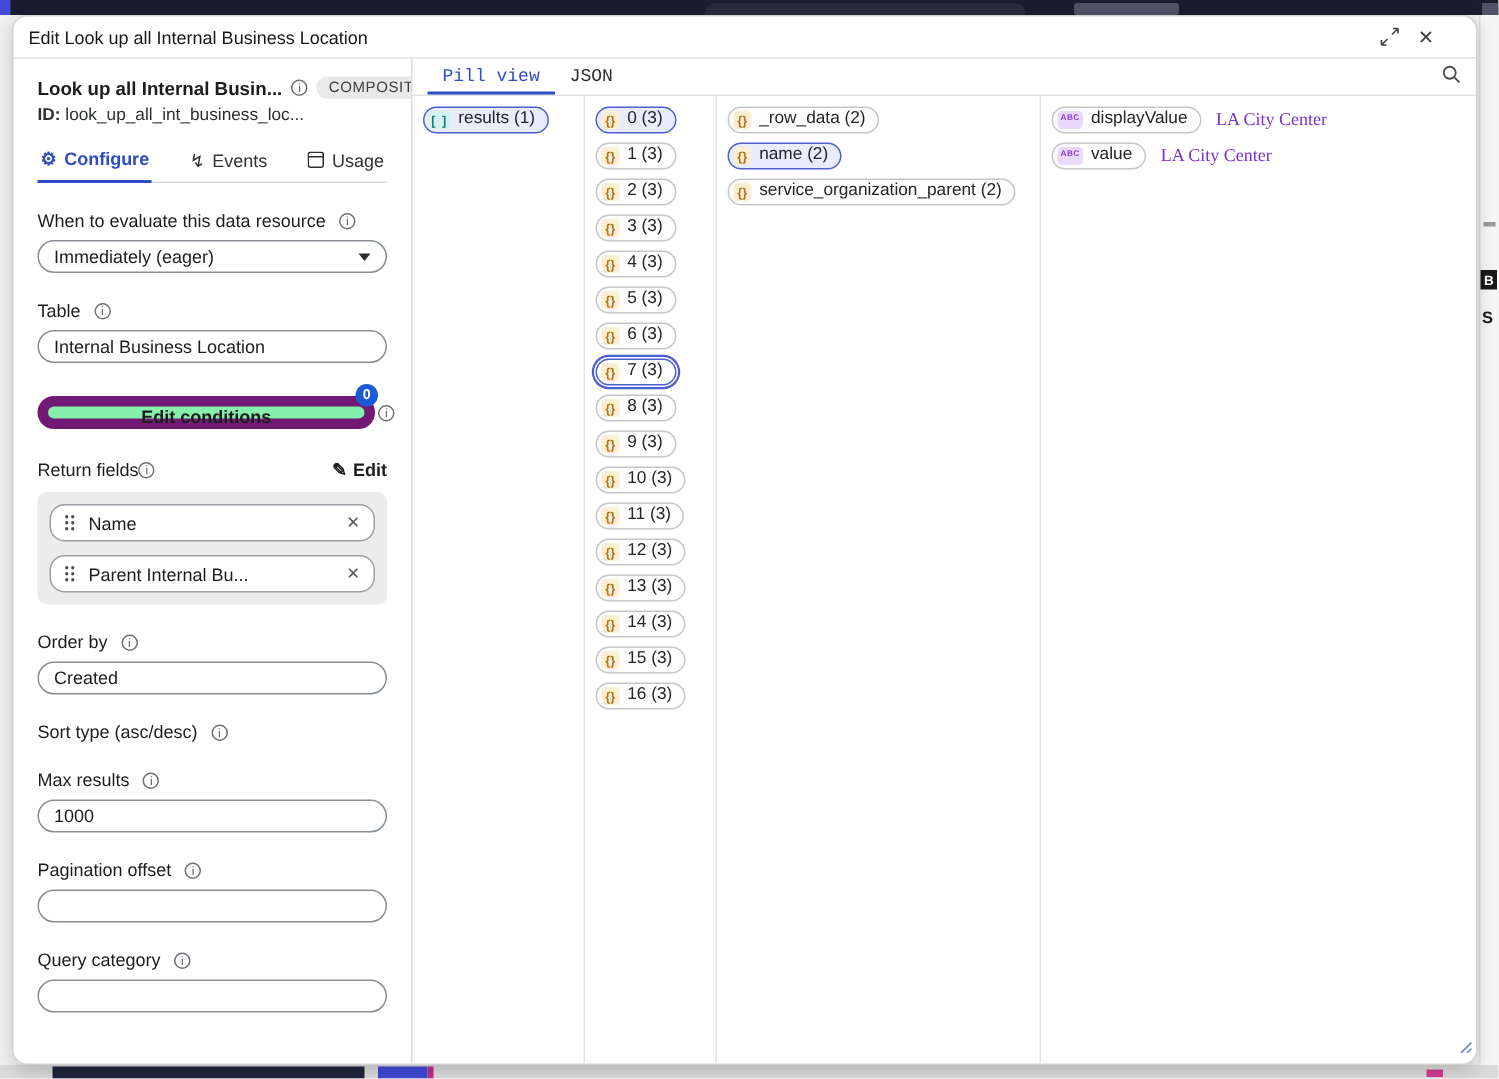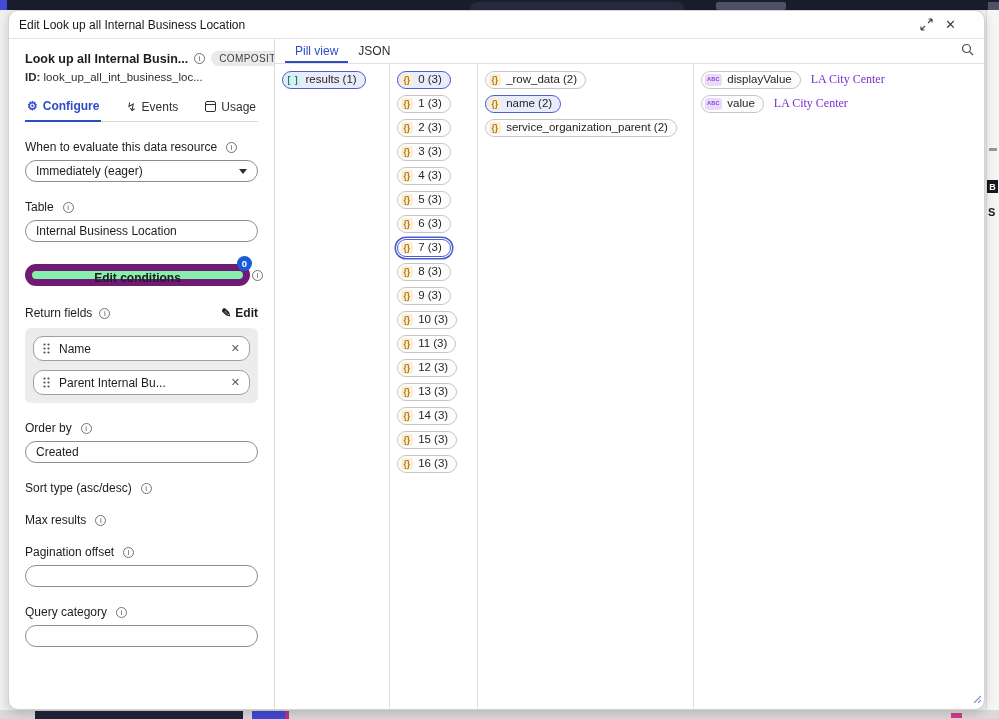--- a/index.html
+++ b/index.html
@@ -53,31 +53,31 @@
   .field-label { margin-top:18px; margin-bottom:6px; display:flex; gap:9px; align-items:center; }
   .tinput { width:100%; height:22px; border:1px solid #878f94; border-radius:11px; padding:0 10px; font-size:12px; color:#1b1d1f; background:#fff; font-family:inherit; }
   .select-wrap { position:relative; }
   .caret { position:absolute; right:11px; top:9px; width:0; height:0; border-left:4.5px solid transparent; border-right:4.5px solid transparent; border-top:5px solid #2c2f32; pointer-events:none; }
 
   .btn-wrap { position:relative; margin-top:22px; margin-right:8px; }
   .edit-cond-btn { width:100%; height:22px; border:7px solid #701a75; border-radius:11px; background:#86efac; font-weight:bold; font-size:12px; color:#1b1d1f; cursor:pointer; font-family:inherit; }
   .cond-badge { position:absolute; top:-8px; right:-2px; width:15px; height:15px; border-radius:50%; background:#1c5bd8; color:#fff; font-size:9.5px; font-weight:bold; display:flex; align-items:center; justify-content:center; }
   .btn-info { position:absolute; right:-13px; top:6px; }
 
-  .rf-header { margin-top:20px; display:flex; align-items:center; gap:7px; }
+  .rf-header { margin-top:20px; display:flex; align-items:center; gap:0; }
   .rf-edit { margin-left:auto; font-weight:bold; color:#1b1d1f; display:flex; gap:4px; align-items:center; cursor:pointer; }
   .rf-box { margin-top:8px; background:#ececec; border-radius:6px; padding:8px; display:flex; flex-direction:column; gap:9px; }
   .rf-item { background:#fff; border:1px solid #9aa0a5; border-radius:10px; height:25px; display:flex; align-items:center; padding:0 9px; gap:9px; }
   .rf-item-label { flex:1; font-size:12px; white-space:nowrap; overflow:hidden; }
   .rf-x { color:#55595d; font-size:11px; cursor:pointer; background:none; border:none; }
   .drag-handle { cursor:grab; display:flex; }
 
   
   .right-panel { flex:1; display:flex; flex-direction:column; min-width:0; }
-  .vtabbar { flex:0 0 25px; border-bottom:1px solid #e0e0e0; display:flex; align-items:stretch; padding-left:10px; position:relative; }
+  .vtabbar { flex:0 0 25px; border-bottom:1px solid #e0e0e0; display:flex; align-items:stretch; padding-left:10px; position:relative;font-family:Liberation Mono, monospace; }
   .vtab { font-size:12px; color:#2a2c2f; padding:5px 10px 0 10px; cursor:pointer; }
   .vtab.active { color:#2e4cc8; border-bottom:2px solid #2e4cc8; }
   .search-btn { position:absolute; right:10px; top:4px; background:none; border:none; cursor:pointer; }
 
   .columns { flex:1; display:flex; min-height:0; }
   .pill-col { padding:7px 6px 7px 7px; display:flex; flex-direction:column; gap:6.5px; align-items:flex-start; border-right:1px solid #e2e2e2; overflow:hidden; }
   .col-0 { width:115px; flex:0 0 115px; }
   .col-1 { width:88px; flex:0 0 88px; }
   .col-2 { width:216px; flex:0 0 216px; }
   .col-3 { flex:1; border-right:none; }
@@ -236,20 +236,21 @@
 
         <div class="field-label">
           <span>Sort type (asc/desc)</span>
           <span class="info">i</span>
         </div>
 
         <div class="field-label">
           <span>Max results</span>
           <span class="info">i</span>
         </div>
+        <input class="tinput" value="1000" style="">
 
         <div class="field-label">
           <span>Pagination offset</span>
           <span class="info">i</span>
         </div>
         <input class="tinput" value="" style="">
 
         <div class="field-label">
           <span>Query category</span>
           <span class="info">i</span>

